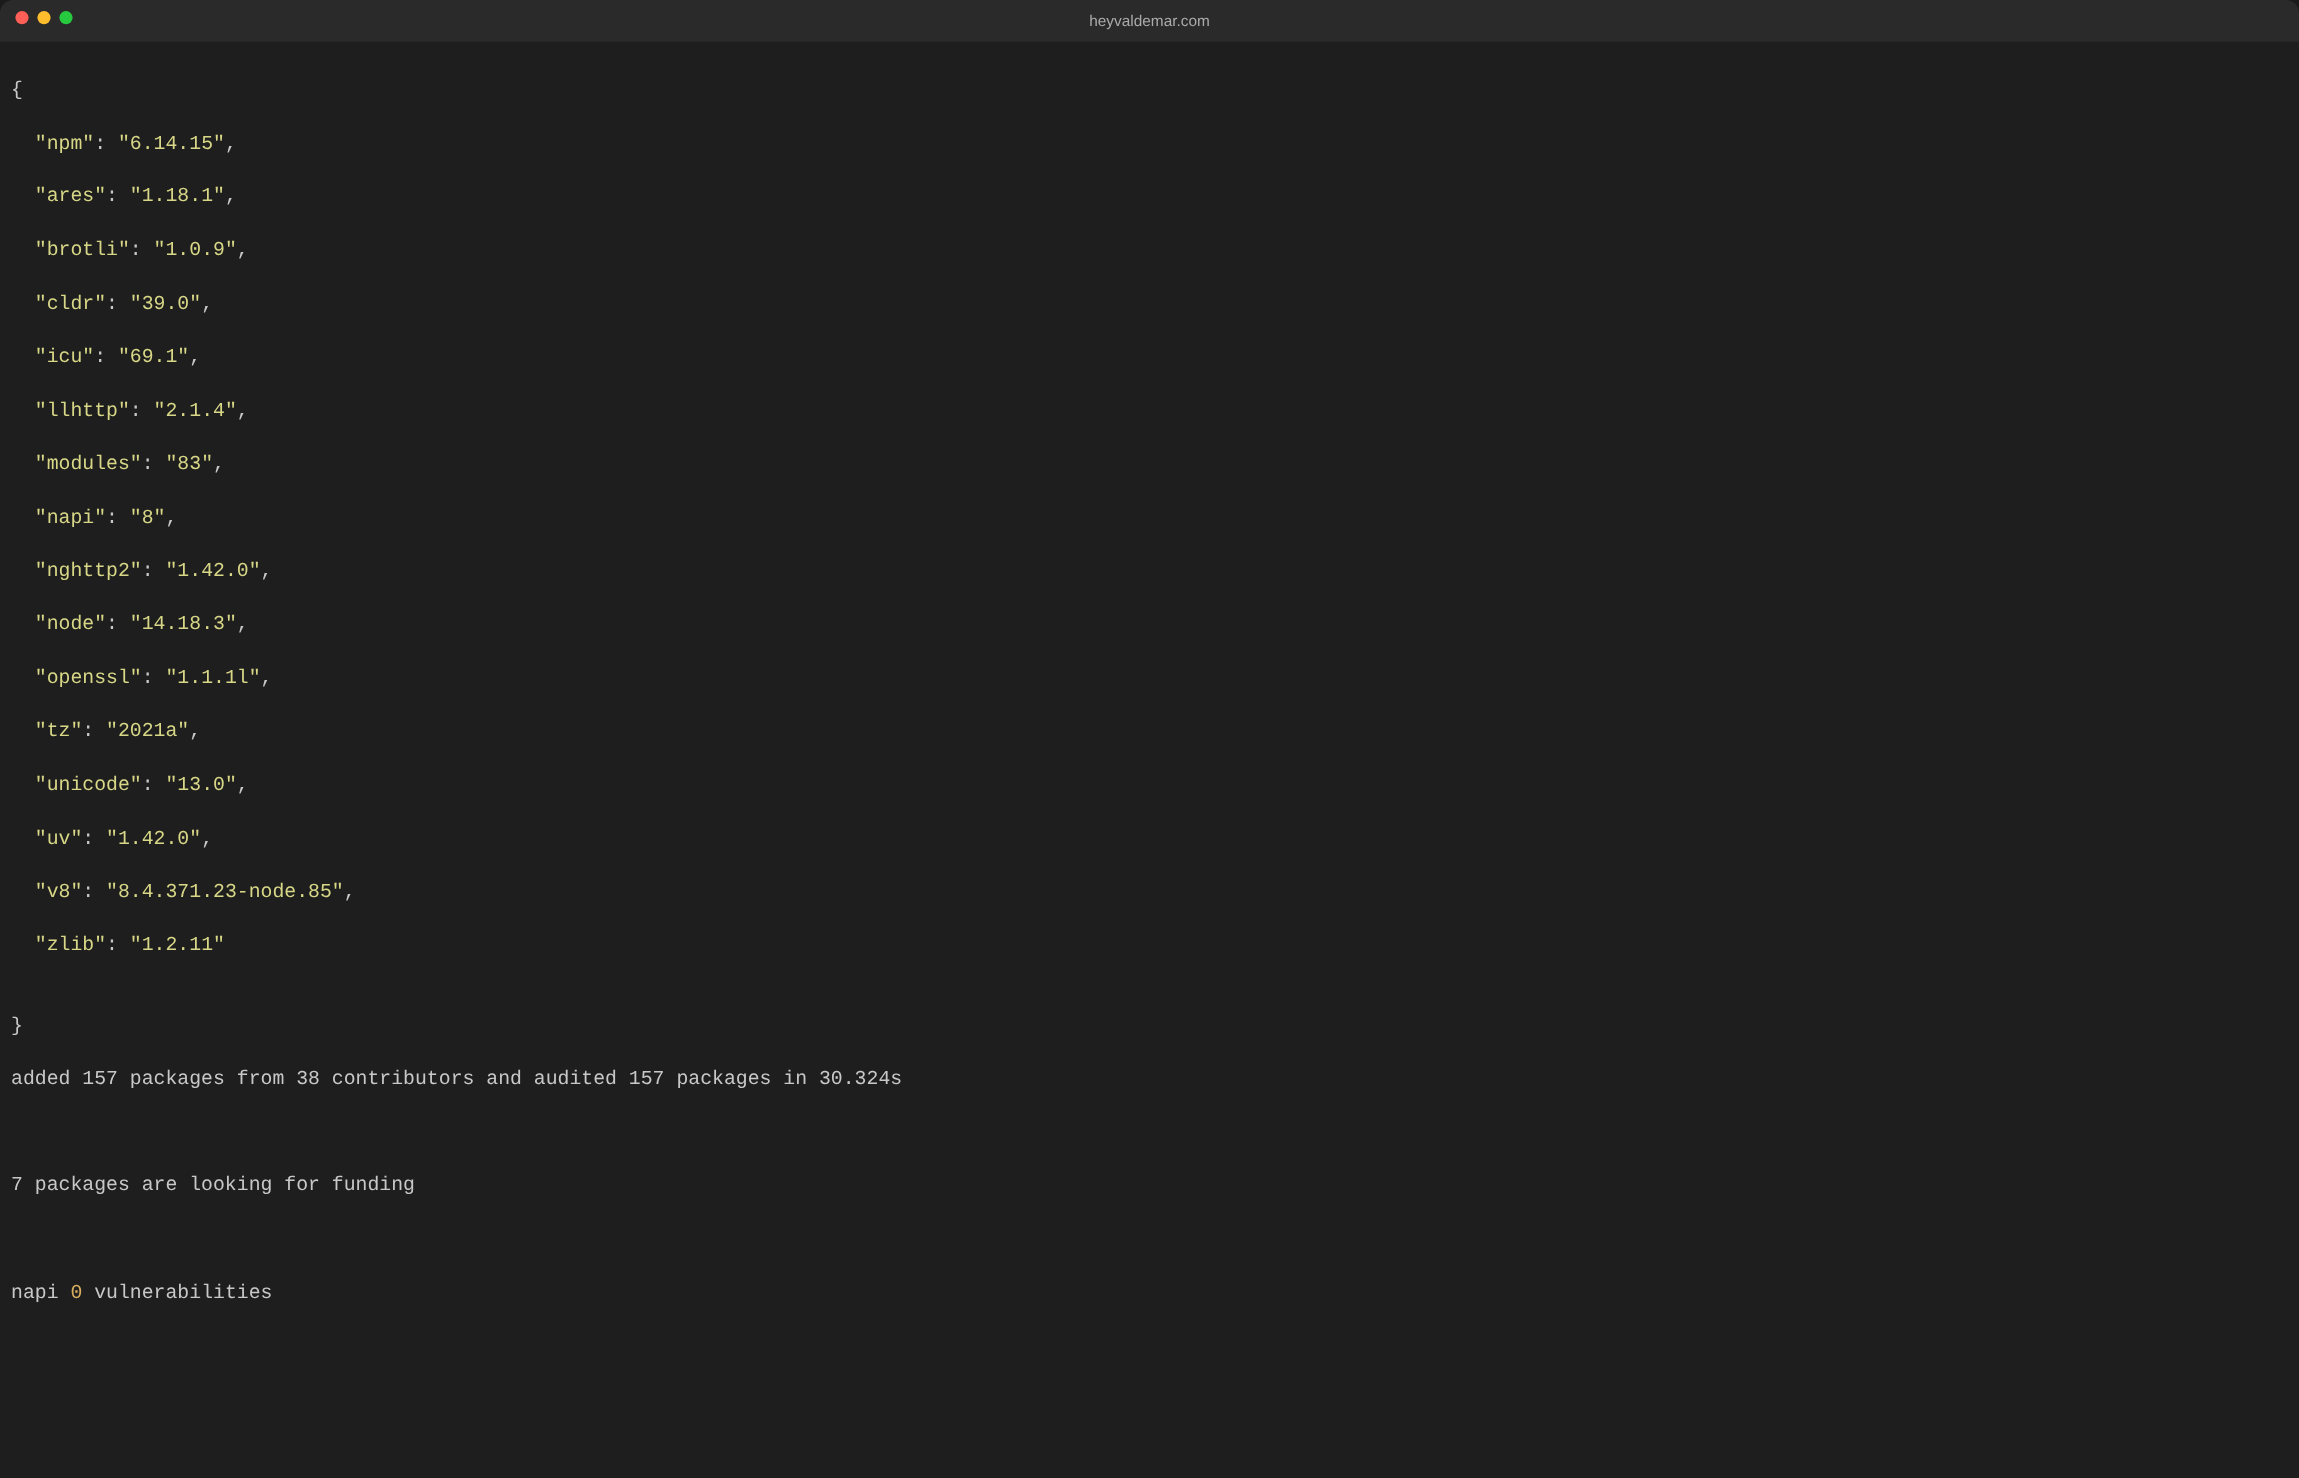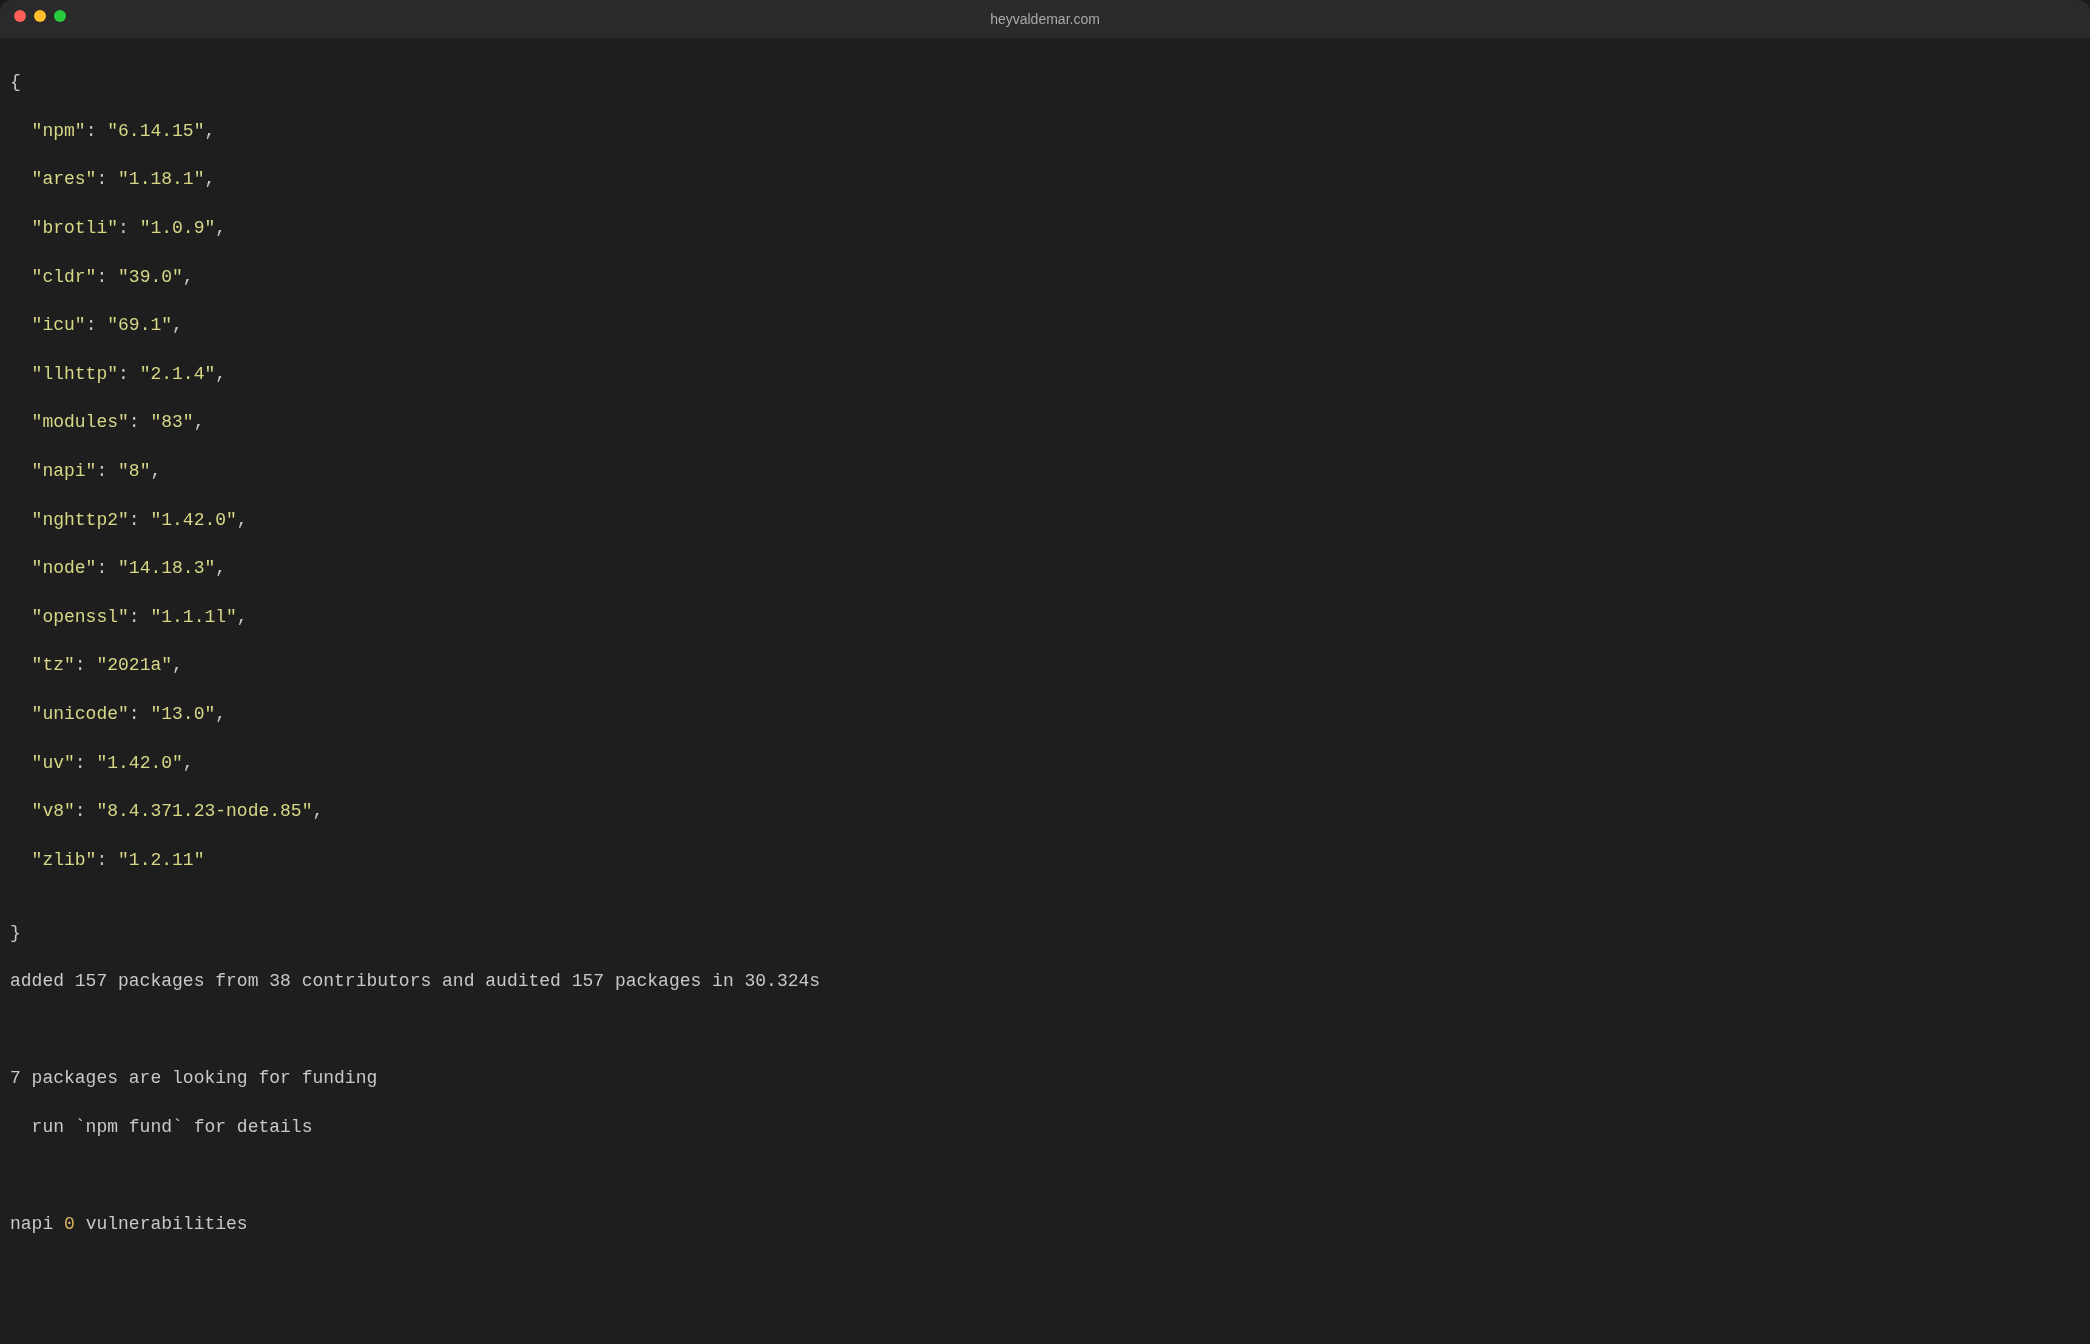--- a/index.html
+++ b/index.html
@@ -94,21 +94,20 @@
 <span class="line">  <span class="c-yellow">"tz"</span><span class="c-dim">: </span><span class="c-yellow">"2021a"</span><span class="c-dim">,</span></span>
 <span class="line">  <span class="c-yellow">"unicode"</span><span class="c-dim">: </span><span class="c-yellow">"13.0"</span><span class="c-dim">,</span></span>
 <span class="line">  <span class="c-yellow">"uv"</span><span class="c-dim">: </span><span class="c-yellow">"1.42.0"</span><span class="c-dim">,</span></span>
 <span class="line">  <span class="c-yellow">"v8"</span><span class="c-dim">: </span><span class="c-yellow">"8.4.371.23-node.85"</span><span class="c-dim">,</span></span>
 <span class="line">  <span class="c-yellow">"zlib"</span><span class="c-dim">: </span><span class="c-yellow">"1.2.11"</span><span class="c-dim"></span></span>
 
 <span class="line c-dim">}</span>
 <span class="line c-dim">added 157 packages from 38 contributors and audited 157 packages in 30.324s</span>
 <span class="line"> </span>
 <span class="line c-dim">7 packages are looking for funding</span>
-<span class="line c-dim">  run `npm fund` for details</span>
 <span class="line"> </span>
 <span class="line"><span class="c-dim">napi </span><span class="c-orange">0</span><span class="c-dim"> vulnerabilities</span></span>
 <span class="line"> </span>
 
 
 
 
 
 
 

